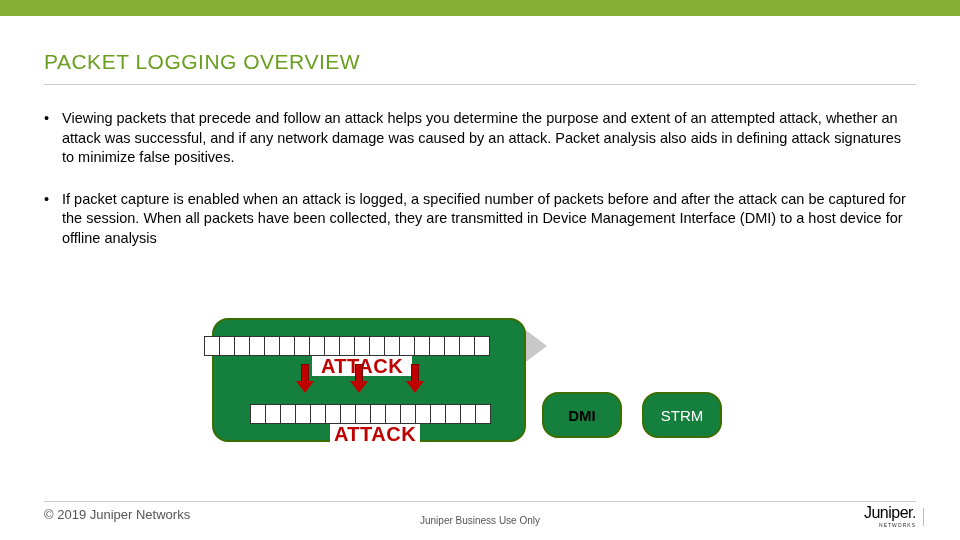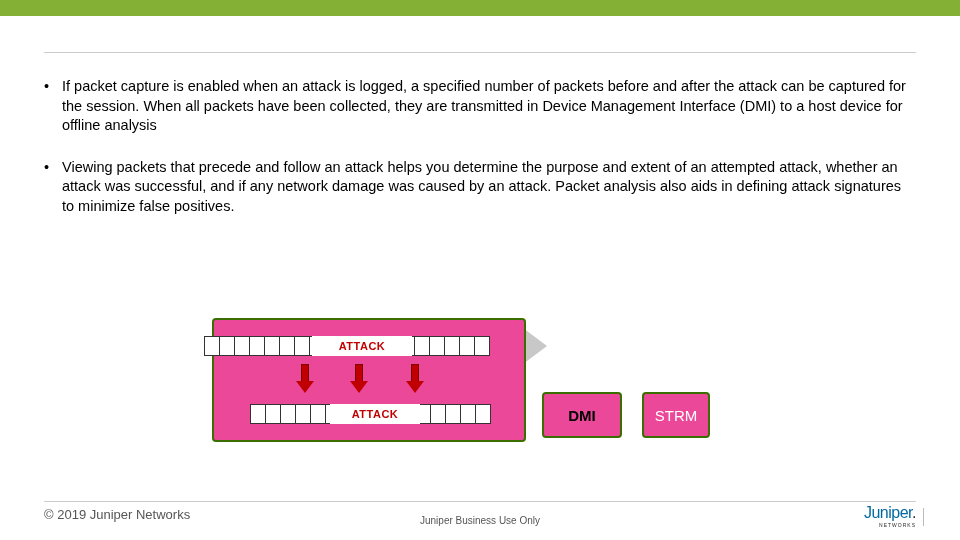--- a/index.html
+++ b/index.html
@@ -53,59 +53,60 @@
   
   .diagram {
     position: absolute;
     left: 212px;
     top: 318px;
     width: 520px;
     height: 150px;
   }
   .rounded-box {
     position: absolute;
-    background: #ec4899;
+    background: #15803d;
     border: 2px solid #3A6E00;
-    border-radius: 4px;
+    border-radius: 16px;
   }
   .big-box {
     left: 0; top: 0;
     width: 314px; height: 124px;
   }
   .dmi-box {
     left: 330px; top: 74px;
     width: 80px; height: 46px;
     display:flex; align-items:center; justify-content:center;
     color:#000; font-weight:bold; font-size:15px;
   }
   .strm-box {
     left: 430px; top: 74px;
-    width: 68px; height: 46px;
+    width: 80px; height: 46px;
     display:flex; align-items:center; justify-content:center;
     color:#fff; font-weight:400; font-size:15px;
   }
   .packet-strip {
     position: absolute;
     height: 20px;
     display: flex;
   }
   .strip-top { top: 18px; left: -8px; width: 302px;}
   .strip-bot { top: 86px; left: 38px; width: 256px;}
   .cell {
     flex: 0 0 16px;
     height: 100%;
     background: #fff;
     border: 1px solid #333;
     margin-right: -1px;
   }
   .attack-label {
     position: absolute;
     font-weight: bold;
-    font-size: 11px;
+    font-size: 20px;
     letter-spacing: 0.5px;
+    margin-top: 20px;
   }
   .attack-top-center { top: 18px; left: 100px; width: 100px; text-align:center; background:#fff; height:20px; line-height:20px; color:#C00000;}
   .attack-bot-center { top: 86px; left: 118px; width: 90px; text-align:center; background:#fff; height:20px; line-height:20px; color:#C00000;}
   
   .big-arrow {
     position:absolute;
     top: 10px; left: 262px;
     width: 80px; height: 36px;
   }
   .big-arrow-body {
@@ -166,41 +167,42 @@
     left:0; right:0; bottom:14px;
     text-align:center;
     font-size:10px; color:#555;
   }
   .logo {
     position:absolute;
     right:44px; bottom:12px;
     font-family: Arial, sans-serif;
   }
   .logo .j {
-    font-size:16px; letter-spacing:-0.5px; color:#0369a1; font-weight:500;
+    font-size:16px; letter-spacing:-0.5px; color:#000000; font-weight:500;
   }
   .logo .nw {
     display:block; font-size:5px; letter-spacing:1px; color:#2b2b2b; text-align:right;
   }
   .logo-divider {
     position:absolute; right:36px; bottom:14px;
     width:1px; height:18px; background:#bbb;
   }
 </style>
 </head>
 <body>
 
 <div class="topbar"></div>
 
 <div class="content">
+  <div class="title">PACKET LOGGING OVERVIEW</div>
   <div class="hr"></div>
 
   <ul class="bullets">
+    <li>Viewing packets that precede and follow an attack helps you determine the purpose and extent of an attempted attack, whether an attack was successful, and if any network damage was caused by an attack. Packet analysis also aids in defining attack signatures to minimize false positives.</li>
     <li>If packet capture is enabled when an attack is logged, a specified number of packets before and after the attack can be captured for the session. When all packets have been collected, they are transmitted in Device Management Interface (DMI) to a host device for offline analysis</li>
-    <li>Viewing packets that precede and follow an attack helps you determine the purpose and extent of an attempted attack, whether an attack was successful, and if any network damage was caused by an attack. Packet analysis also aids in defining attack signatures to minimize false positives.</li>
   </ul>
 </div>
 
 <div class="diagram">
   <div class="big-arrow">
     <div class="big-arrow-body"></div>
     <div class="big-arrow-head"></div>
   </div>
 
   <div class="rounded-box big-box"></div>

